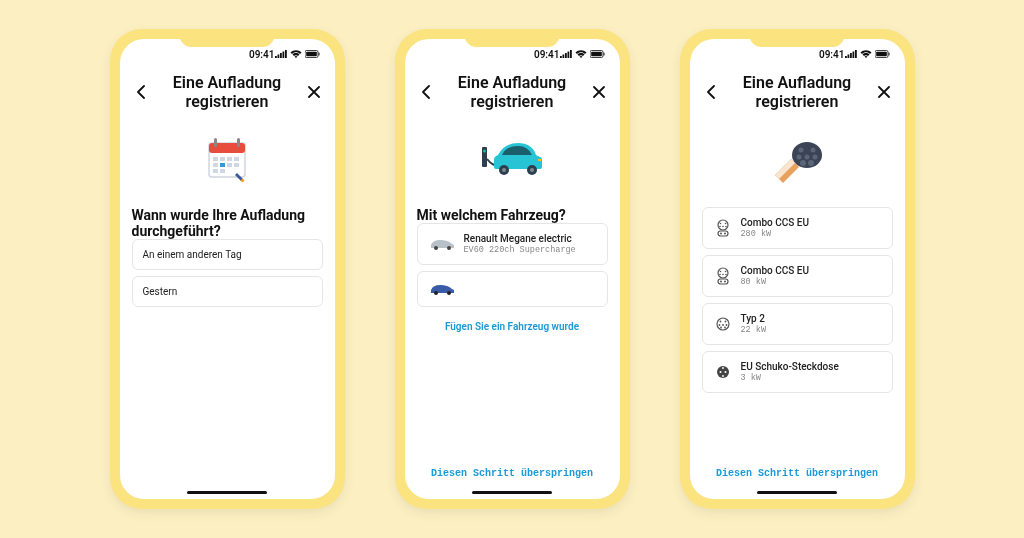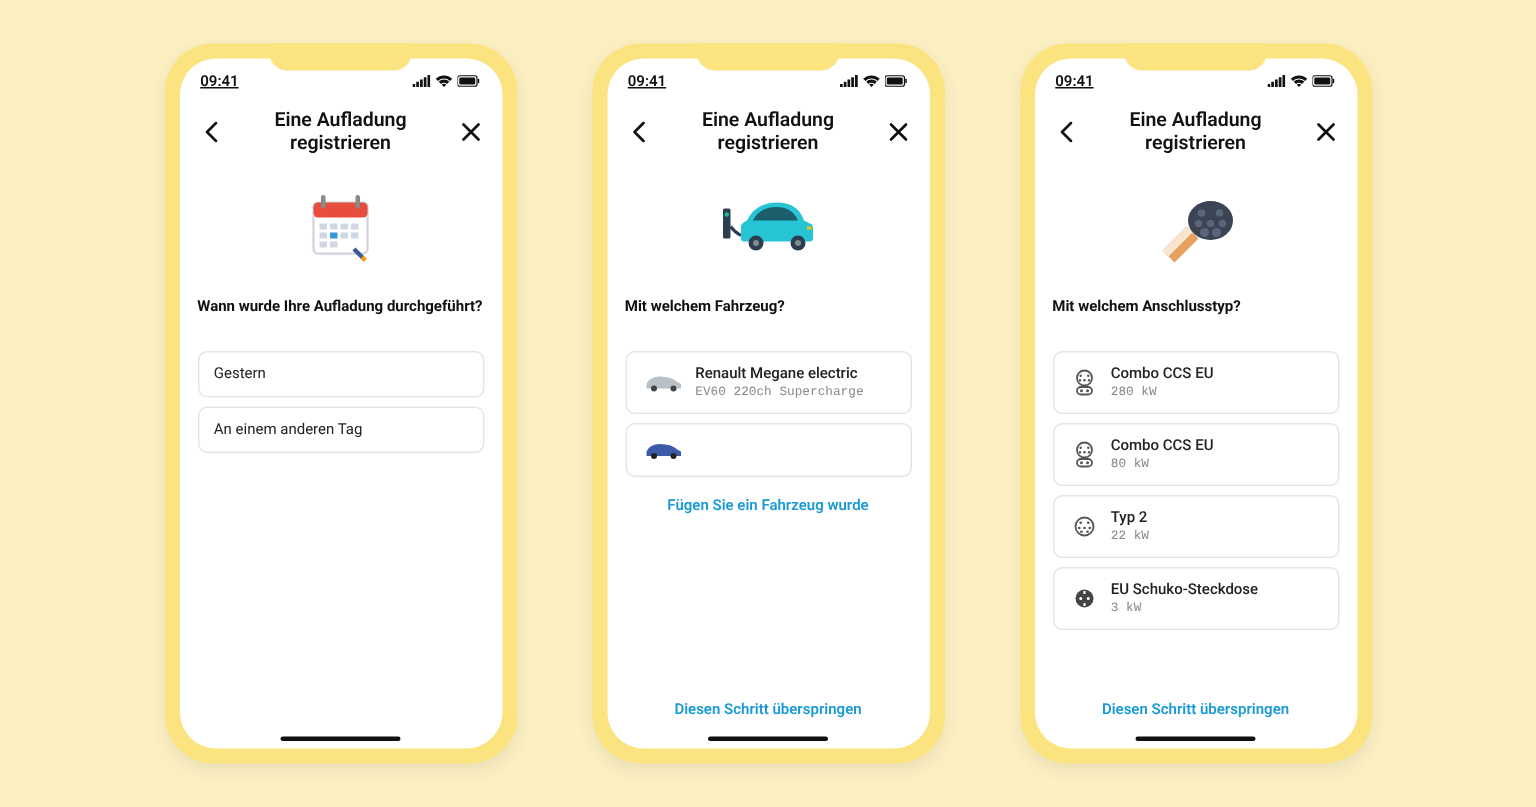--- a/index.html
+++ b/index.html
@@ -39,41 +39,40 @@
     transform: translateX(-50%);
     width: 95px;
     height: 18px;
     background: #fbe380;
     border-radius: 0 0 12px 12px;
     z-index: 10;
   }
   .status-bar {
     height: 30px;
     display: flex;
-    justify-content: space-between;
+    justify-content: flex-end;
     align-items: center;
     padding: 0 14px;
     font-size: 10px;
     font-weight: 600;
     color: #111;
-    text-decoration: underline;
   }
   .status-icons {
     display: flex;
     align-items: center;
     gap: 3px;
   }
   .nav-bar {
     display: flex;
     align-items: center;
     justify-content: space-between;
     padding: 4px 12px 10px;
   }
   .nav-title {
-    font-size: 13px;
+    font-size: 16px;
     font-weight: 600;
     color: #111;
     text-align: center;
     flex: 1;
   }
   .icon-btn {
     width: 18px;
     height: 18px;
     display: flex;
     align-items: center;
@@ -88,24 +87,24 @@
     overflow: hidden;
   }
   .illustration {
     display: flex;
     justify-content: center;
     align-items: center;
     height: 72px;
     margin: 2px 0 12px;
   }
   .question {
-    font-size: 10px;
+    font-size: 14px;
     font-weight: 700;
     color: #111;
-    margin-bottom: 24px;
+    margin-bottom: 0;
   }
   .options {
     display: flex;
     flex-direction: column;
     gap: 6px;
     justify-content: flex-end;
   }
   .option {
     border: 1px solid #e5e5e5;
     border-radius: 6px;
@@ -139,20 +138,21 @@
     color: #1b9ad6;
     font-size: 10px;
     font-weight: 600;
     text-align: center;
     cursor: pointer;
   }
   .add-link { margin-top: 14px; }
   .skip-link {
     margin-top: auto;
     margin-bottom: 20px;
+    font-family: Liberation Mono, monospace;
   }
   .home-indicator {
     position: absolute;
     bottom: 5px;
     left: 50%;
     transform: translateX(-50%);
     width: 80px;
     height: 3.5px;
     background: #111;
     border-radius: 3px;
@@ -210,24 +210,24 @@
             <rect x="33" y="30" width="5" height="4" fill="#cfd6e4"></rect>
           <rect x="12" y="36" width="5" height="4" fill="#cfd6e4"></rect>
             <rect x="19" y="36" width="5" height="4" fill="#cfd6e4"></rect>
           <path d="M36 40 L42 46 L40 48 L34 42z" fill="#3b5998"></path>
             <rect x="40" y="46" width="3" height="3" fill="#f39c12" transform="rotate(45 41.5 47.5)"></rect>
         </svg>
       </div>
       <div class="question">Wann wurde Ihre Aufladung durchgeführt?</div>
       <div class="options">
         <div class="option">
+            <span>An einem anderen Tag</span>
+          </div>
+        <div class="option">
             <span>Gestern</span>
-          </div>
-        <div class="option">
-            <span>An einem anderen Tag</span>
           </div>
       </div>
     </div>
     <div class="home-indicator"></div>
   </div>
 </div>
 
 <div class="phone">
   <div class="notch"></div>
   <div class="screen">
@@ -347,21 +347,20 @@
           <ellipse cx="42" cy="22" rx="15" ry="13" fill="#3b4455"></ellipse>
           <circle cx="36" cy="17" r="2.5" fill="#5a6578"></circle>
             <circle cx="48" cy="17" r="2.5" fill="#5a6578"></circle>
           <circle cx="34" cy="24" r="2.5" fill="#5a6578"></circle>
             <circle cx="42" cy="24" r="2.5" fill="#5a6578"></circle>
             <circle cx="50" cy="24" r="2.5" fill="#5a6578"></circle>
           <circle cx="38" cy="30" r="3" fill="#5a6578"></circle>
             <circle cx="46" cy="30" r="3" fill="#5a6578"></circle>
         </svg>
       </div>
-      <div class="question">Mit welchem Anschlusstyp?</div>
       <div class="options">
         <div class="option">
           <div class="connector-icon">
             <svg width="16" height="18" viewBox="0 0 16 18">
                 <circle cx="8" cy="6" r="5" fill="none" stroke="#555" stroke-width="1.2"></circle>
                 <circle cx="5.5" cy="4.5" r="0.8" fill="#555"></circle>
                 <circle cx="10.5" cy="4.5" r="0.8" fill="#555"></circle>
                 <circle cx="5" cy="7.5" r="0.8" fill="#555"></circle>
                 <circle cx="8" cy="7.5" r="0.8" fill="#555"></circle>
                 <circle cx="11" cy="7.5" r="0.8" fill="#555"></circle>

